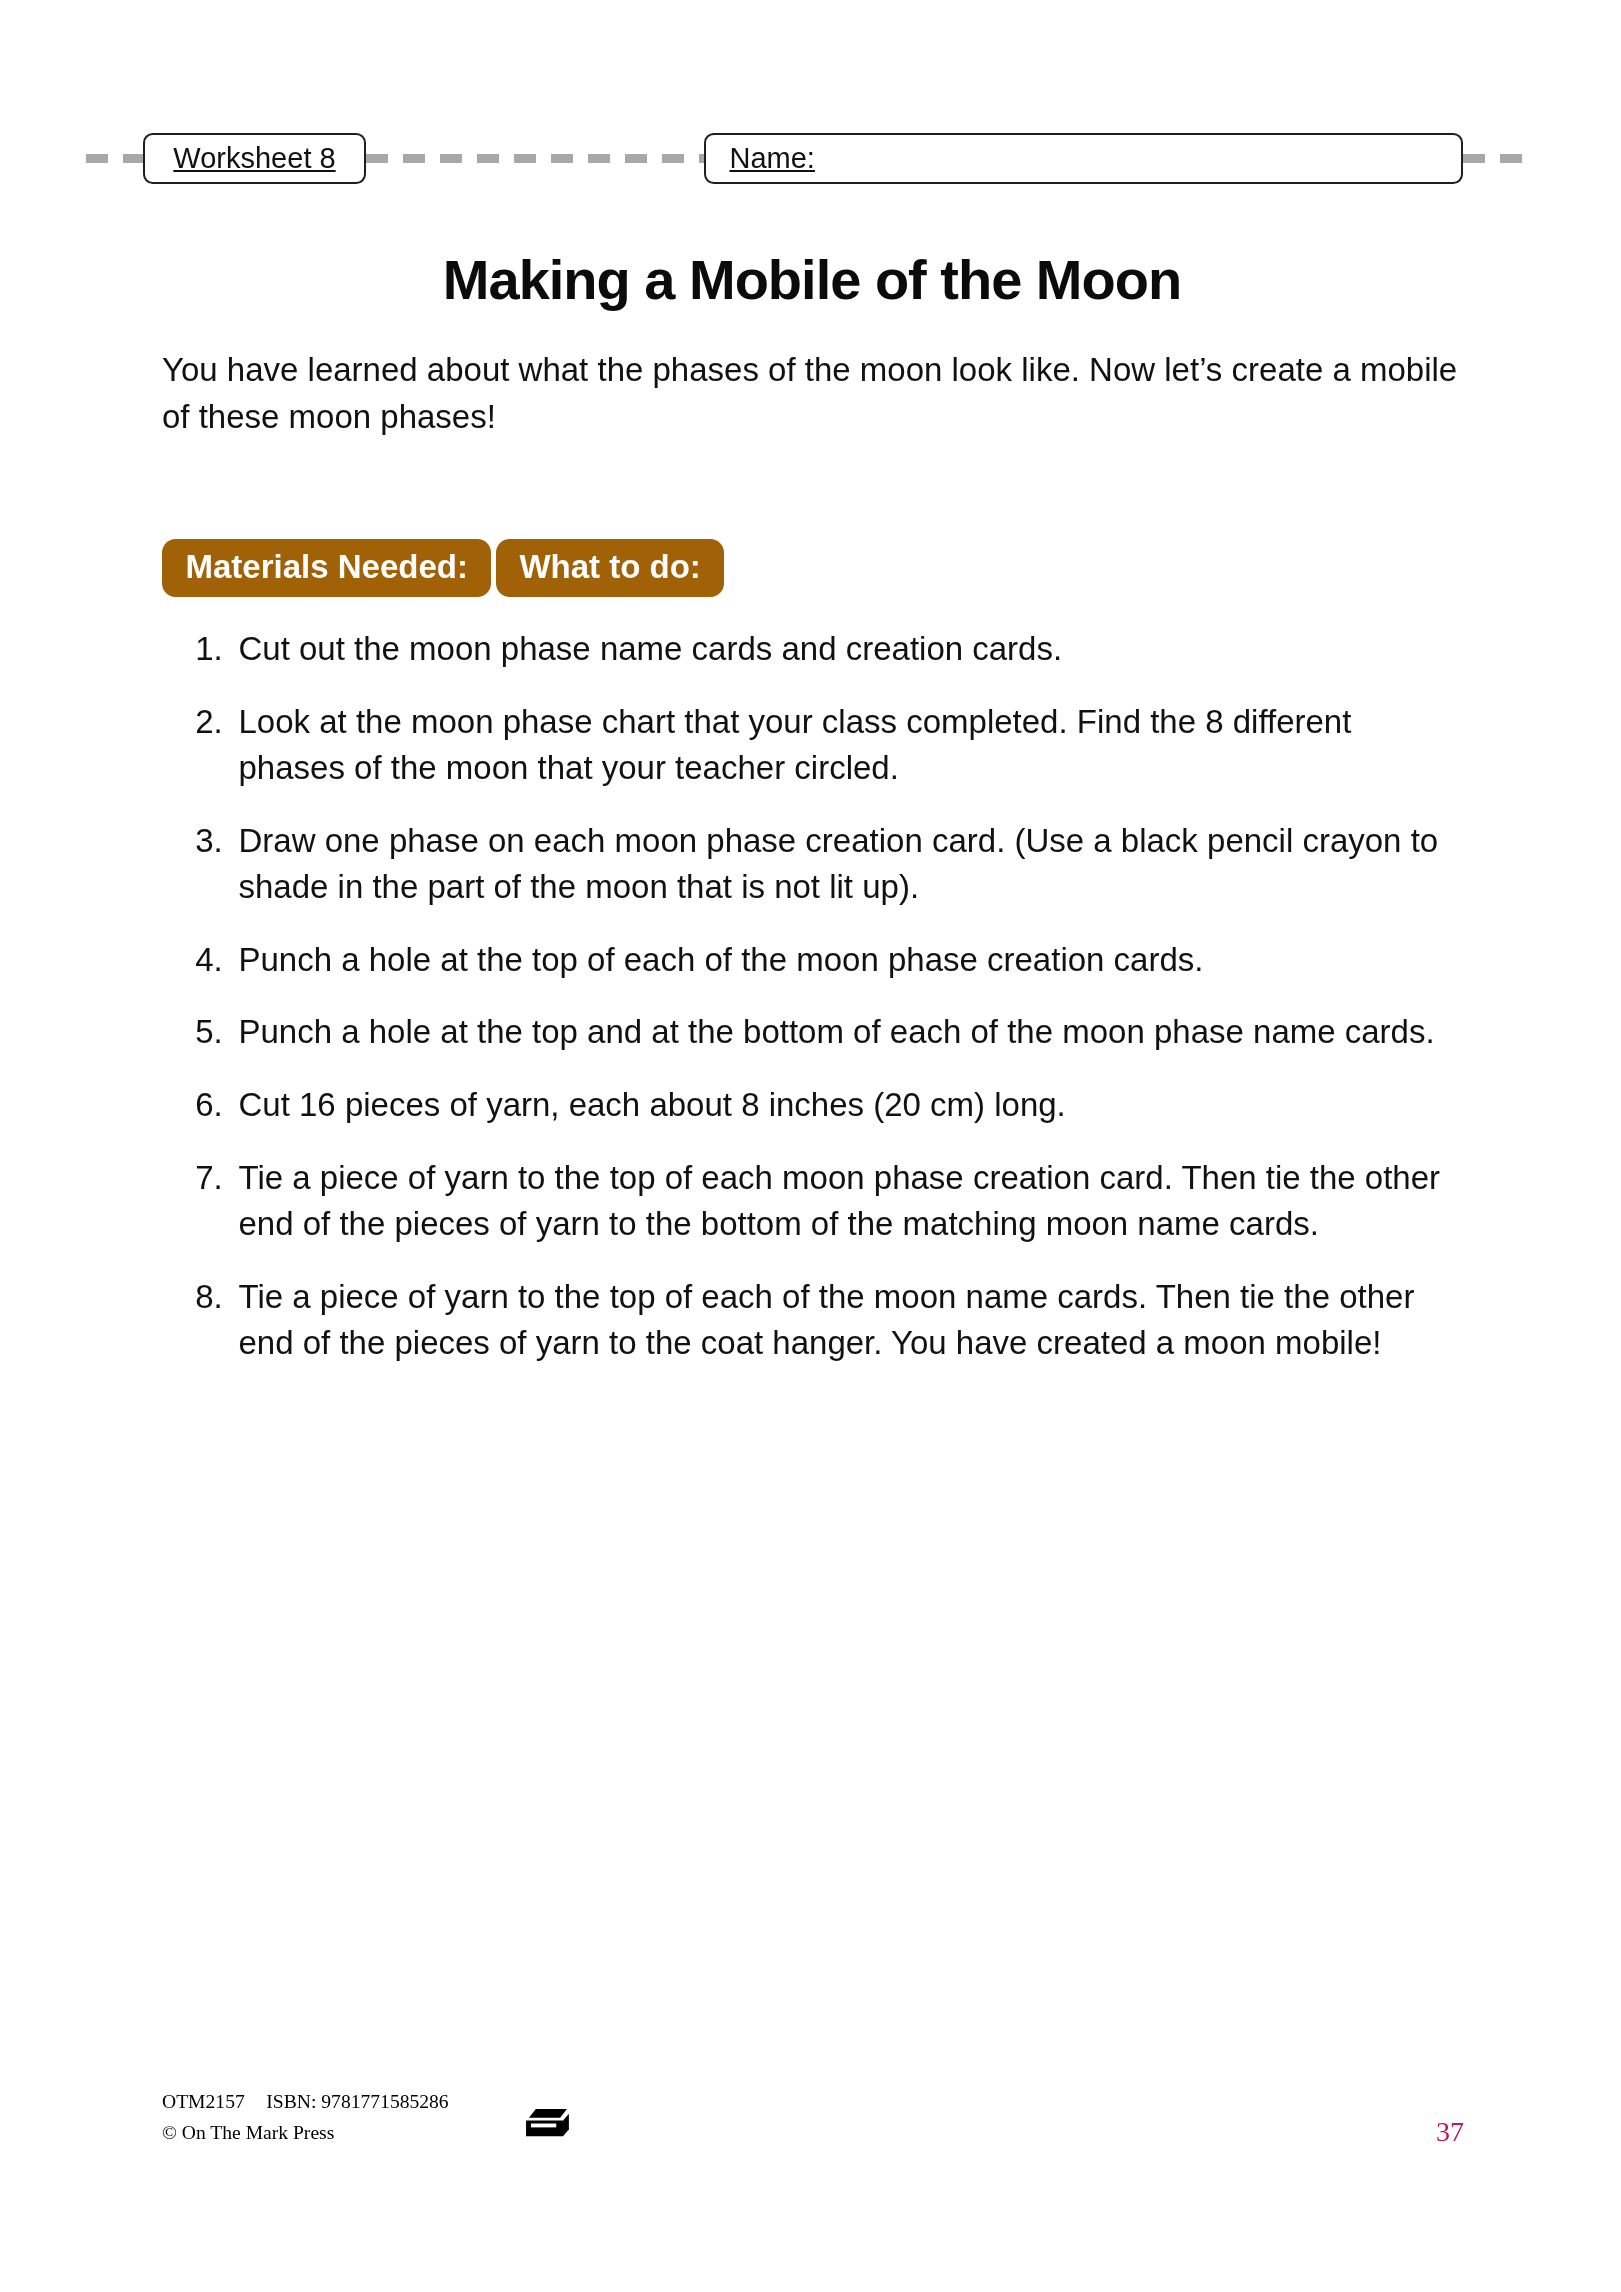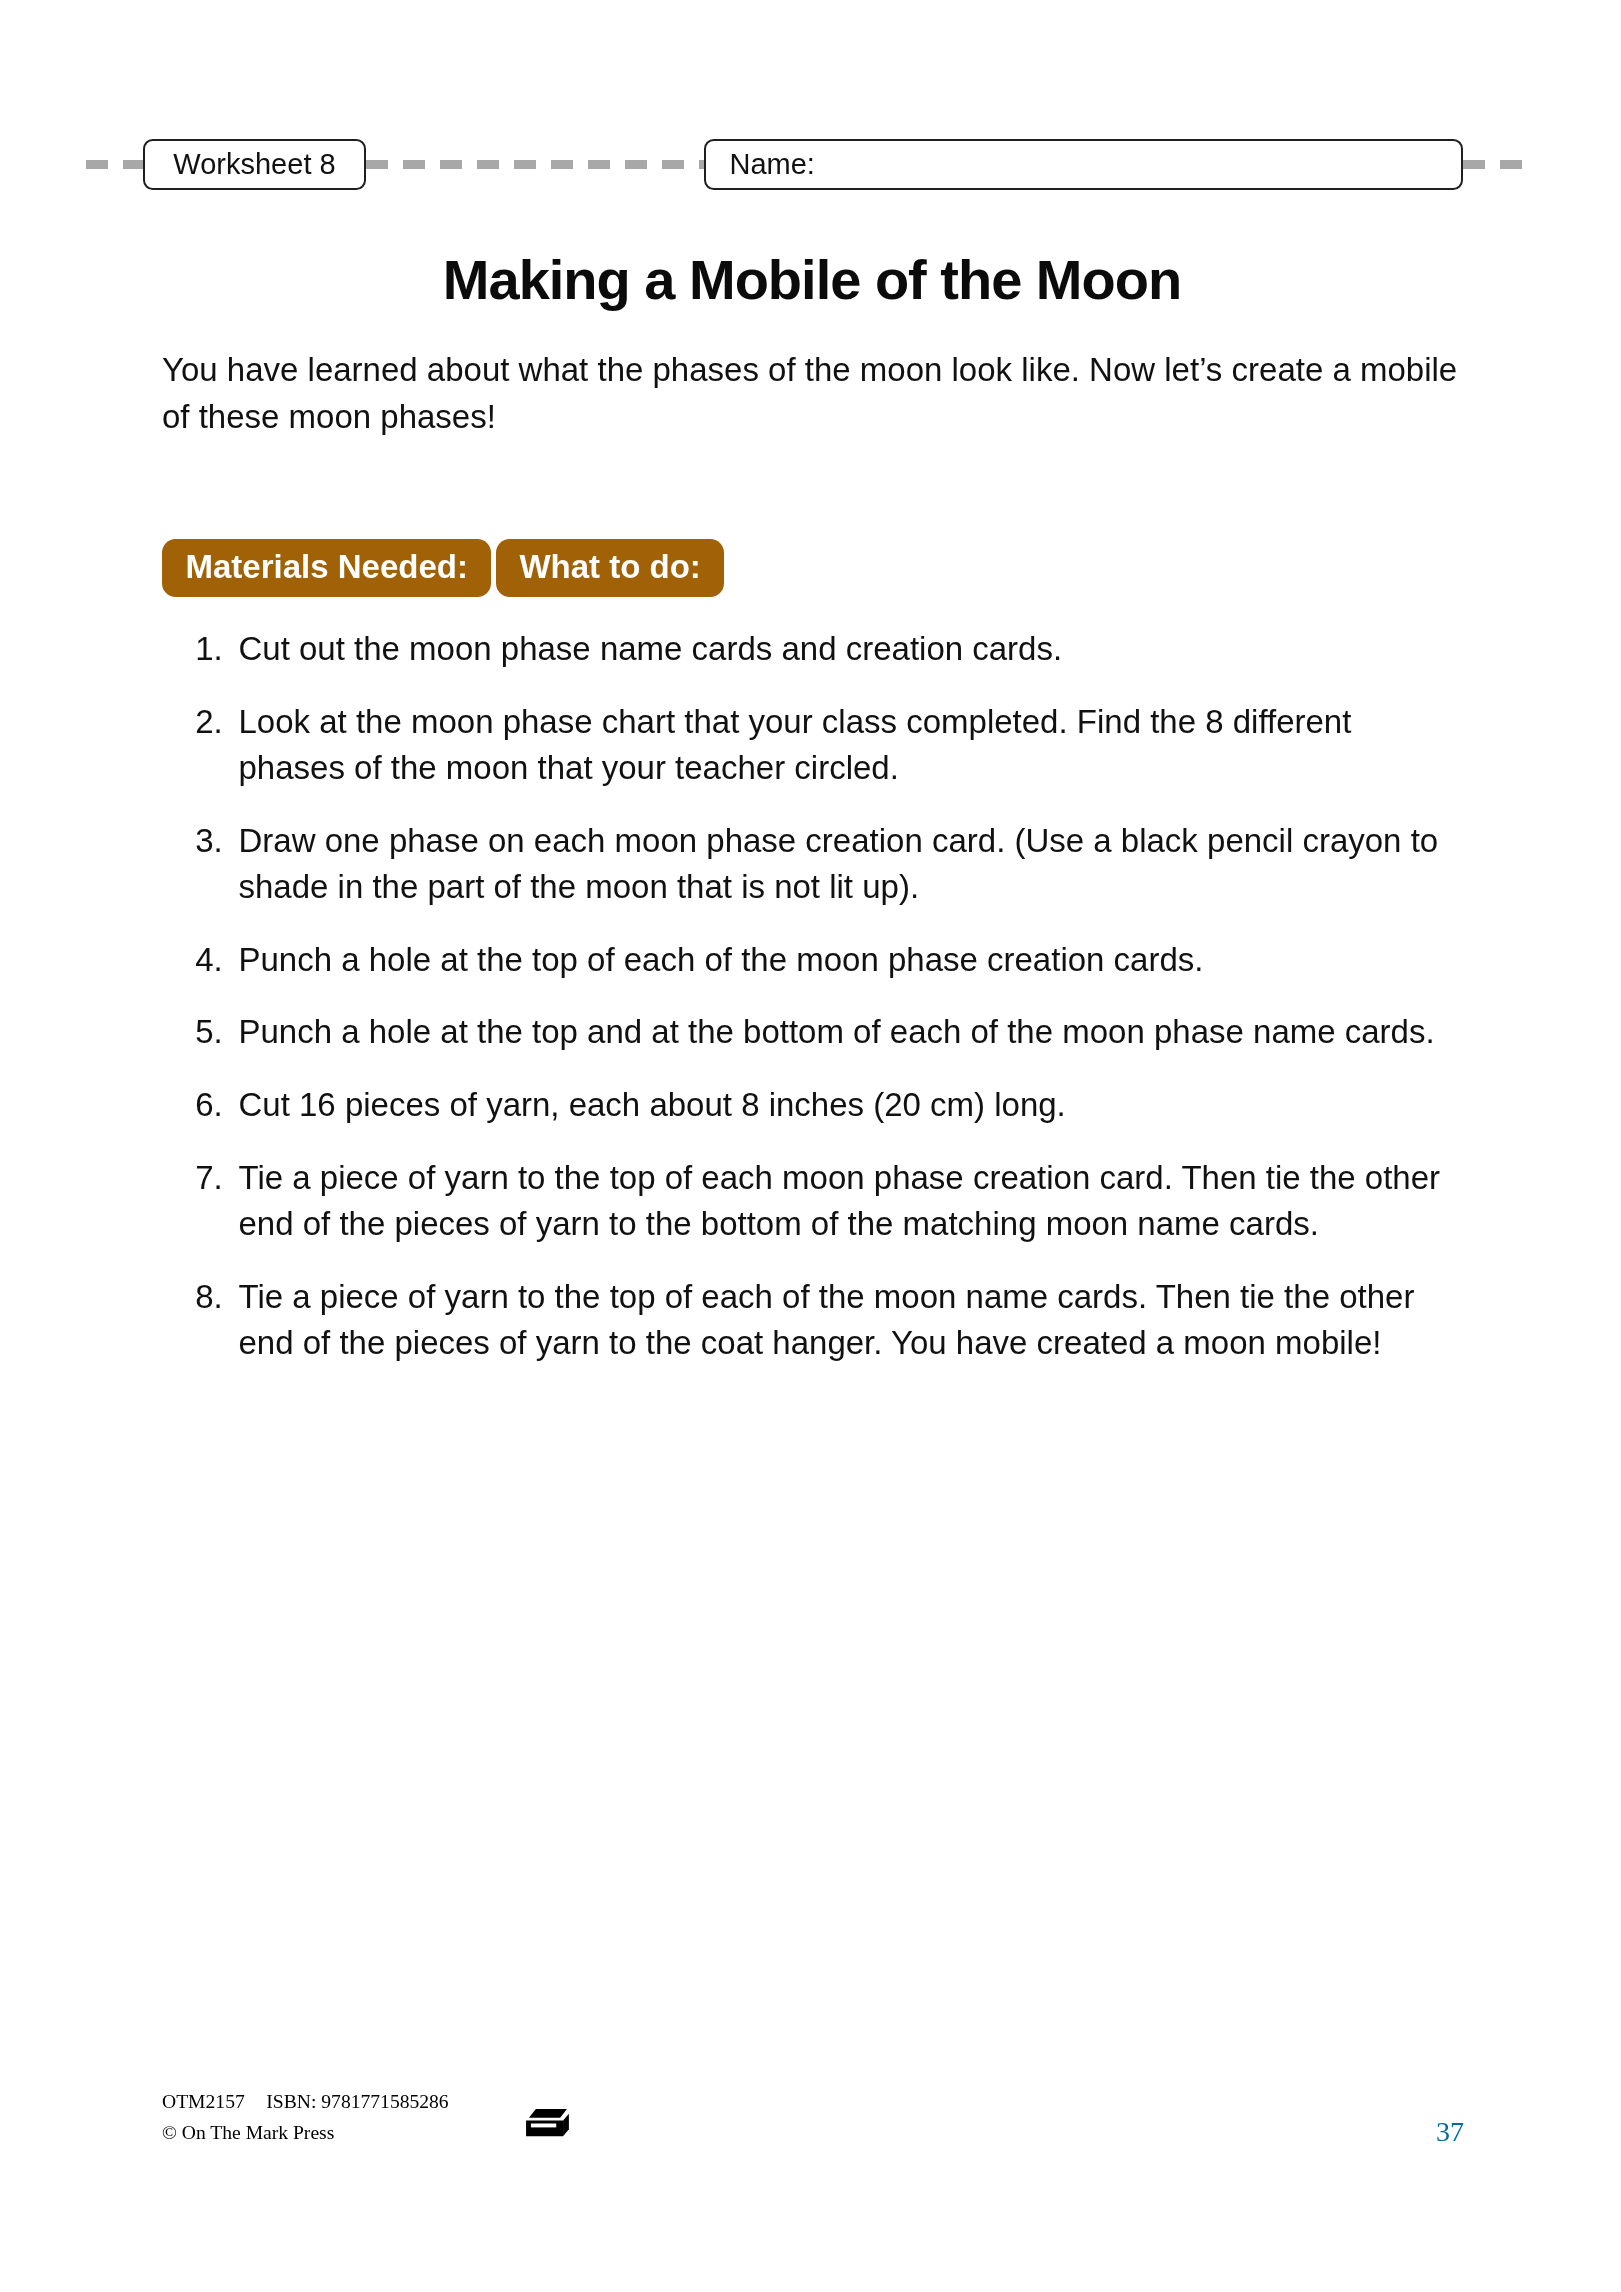--- a/index.html
+++ b/index.html
@@ -9,23 +9,24 @@
     height:2293px;
     background:#ffffff;
     font-family:"Liberation Sans", sans-serif;
     color:#111111;
     overflow:hidden;
   }
 
   
   .header-row {
     position:absolute;
-    top:135px; left:86px; right:84px; height:59px;
+    top:129px; left:86px; right:84px; height:59px;
     display:flex;
     align-items:center;
+    text-decoration:underline;
   }
   .dash {
     height:8.8px;
     background:repeating-linear-gradient(to right, #a8a8a8 0 21.6px, transparent 21.6px 37px);
   }
   .dash-left  { width:57px;  flex:none; }
   .dash-mid   { width:338px; flex:none; }
   .dash-right { width:74px;  flex:none; }
   .hdr-box {
     border:2.9px solid #1f1f1f;
@@ -122,21 +123,21 @@
     font-family:"Liberation Serif", serif;
     font-size:19.6px;
     line-height:1.55;
     color:#000000;
   }
   .pub-code-row .spacer { display:inline-block; width:21.6px; }
   .copier-icon { margin-left:71px; margin-bottom:2px; }
   .page-num {
     font-family:"Liberation Serif", serif;
     font-size:28px;
-    color:#0369a1;
+    color:#be185d;
   }
 </style>
 </head>
 <body>
 
 <div class="page">
 
   <div class="header-row">
     <div class="dash dash-left"></div>
     <div class="hdr-box worksheet-box">

